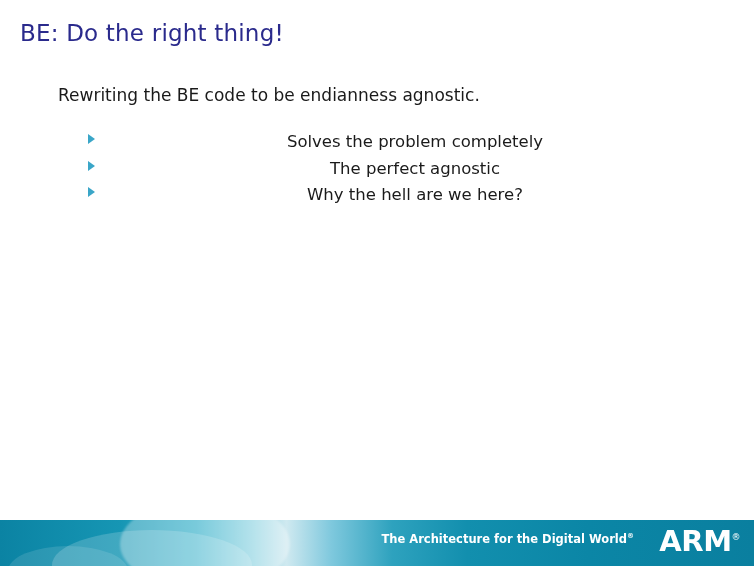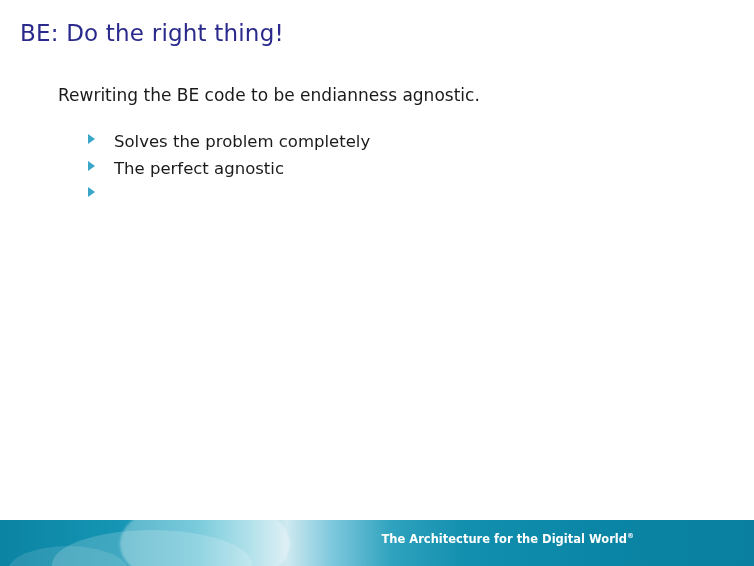--- a/index.html
+++ b/index.html
@@ -40,20 +40,21 @@
   .lead-line {
     font-size: 17px;
     color: #1a1a1a;
     line-height: 1.35;
     margin-bottom: 22px;
   }
   .bullet-list {
     list-style: none;
     margin: 8px;
     padding: 0 0 0 22px;
+    text-align: center;
   }
   .bullet-item {
     position: relative;
     font-size: 16.5px;
     color: #1a1a1a;
     line-height: 1.62;
     padding-left: 26px;
   }
   .bullet-marker {
     position: absolute;
@@ -168,30 +169,34 @@
       <li class="bullet-item">
         <span class="bullet-marker"></span>
         <span>Solves the problem completely</span>
       </li>
       <li class="bullet-item">
         <span class="bullet-marker"></span>
         <span>The perfect agnostic</span>
       </li>
       <li class="bullet-item">
         <span class="bullet-marker"></span>
+        <span>Why the hell are we here?</span>
       </li>
     </ul>
 
   </div>
 
   <div class="footer">
     <div class="footer-gradient"></div>
     <div class="footer-swirl-1"></div>
     <div class="footer-swirl-2"></div>
     <div class="footer-swirl-3"></div>
 
     <div class="footer-tagline">
       <span>The Architecture for the Digital World</span><sup>®</sup>
     </div>
 
+    <div class="footer-logo">
+      <span>ARM</span><sup>®</sup>
+    </div>
   </div>
 
 </div>
 
 </body></html>

